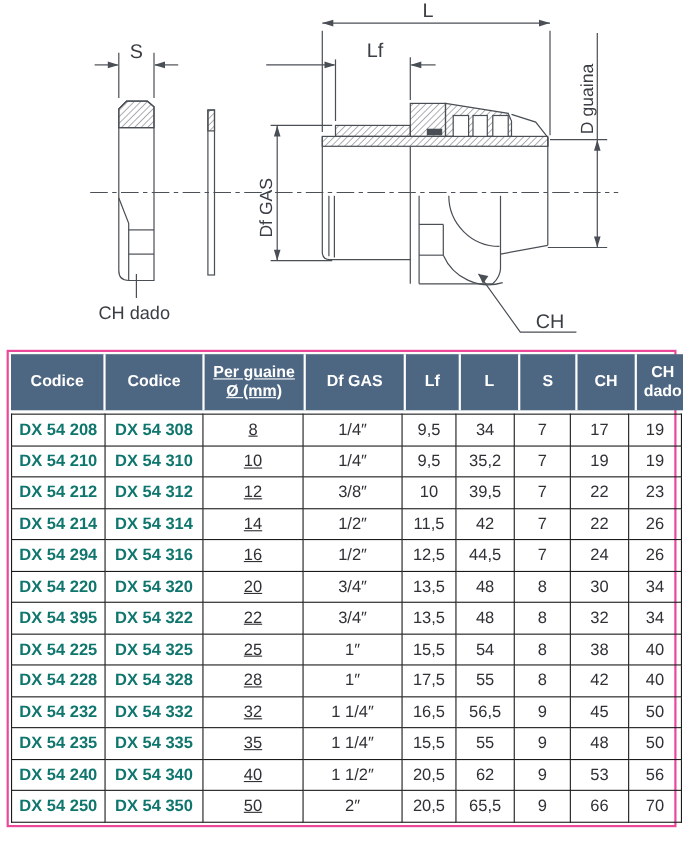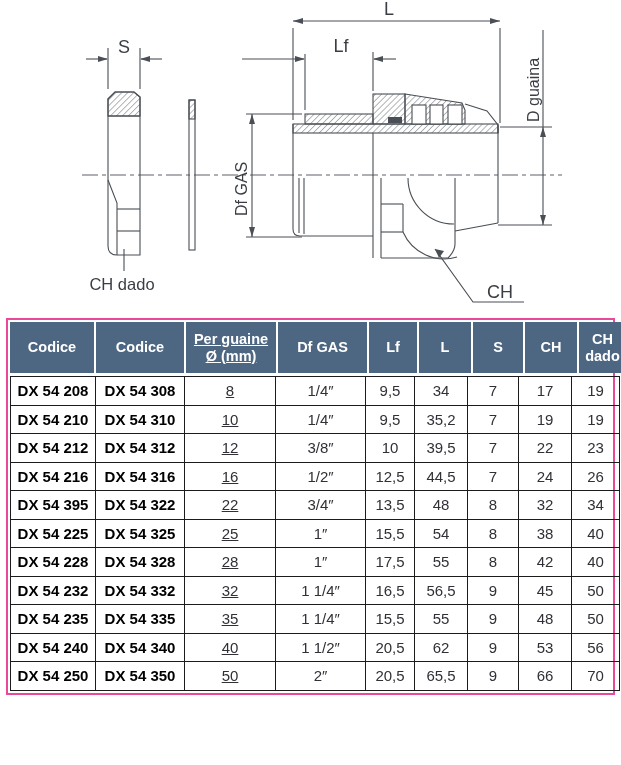--- a/index.html
+++ b/index.html
@@ -22,21 +22,21 @@
   .head-table th{
     background:#4d6682;color:#ffffff;font-weight:bold;font-size:14.5px;
     height:51px;text-align:center;vertical-align:middle;line-height:1.15;
     white-space:pre-line;border-right:2.5px solid #ffffff;padding:0;
   }
   .head-table th:last-child{border-right:none;}
   .body-table td{
     border:1.2px solid #1b1b1b;height:27.5px;text-align:center;vertical-align:middle;
     font-size:15px;color:#303036;padding:0;
   }
-  .body-table td.code{font-weight:bold;color:#000000;font-size:15px;}
+  .body-table td.code{font-weight:bold;color:#0f766e;font-size:15px;}
   
   th:nth-child(1),td:nth-child(1){width:84px;}
   th:nth-child(2),td:nth-child(2){width:88px;}
   th:nth-child(3),td:nth-child(3){width:90px;text-decoration:underline;}
   th:nth-child(4),td:nth-child(4){width:89px;}
   th:nth-child(5),td:nth-child(5){width:48px;}
   th:nth-child(6),td:nth-child(6){width:52px;}
   th:nth-child(7),td:nth-child(7){width:50px;}
   th:nth-child(8),td:nth-child(8){width:52px;}
   th:nth-child(9),td:nth-child(9){width:47px;}
@@ -203,29 +203,51 @@
     <td class="code">DX 54 312</td>
     <td>12</td>
     <td>3/8″</td>
     <td>10</td>
     <td>39,5</td>
     <td>7</td>
     <td>22</td>
     <td>23</td>
   </tr>
         <tr>
-    <td class="code">DX 54 216</td>
+    <td class="code">DX 54 214</td>
+    <td class="code">DX 54 314</td>
+    <td>14</td>
+    <td>1/2″</td>
+    <td>11,5</td>
+    <td>42</td>
+    <td>7</td>
+    <td>22</td>
+    <td>26</td>
+  </tr>
+        <tr>
+    <td class="code">DX 54 294</td>
     <td class="code">DX 54 316</td>
     <td>16</td>
     <td>1/2″</td>
     <td>12,5</td>
     <td>44,5</td>
     <td>7</td>
     <td>24</td>
     <td>26</td>
+  </tr>
+        <tr>
+    <td class="code">DX 54 220</td>
+    <td class="code">DX 54 320</td>
+    <td>20</td>
+    <td>3/4″</td>
+    <td>13,5</td>
+    <td>48</td>
+    <td>8</td>
+    <td>30</td>
+    <td>34</td>
   </tr>
         <tr>
     <td class="code">DX 54 395</td>
     <td class="code">DX 54 322</td>
     <td>22</td>
     <td>3/4″</td>
     <td>13,5</td>
     <td>48</td>
     <td>8</td>
     <td>32</td>

